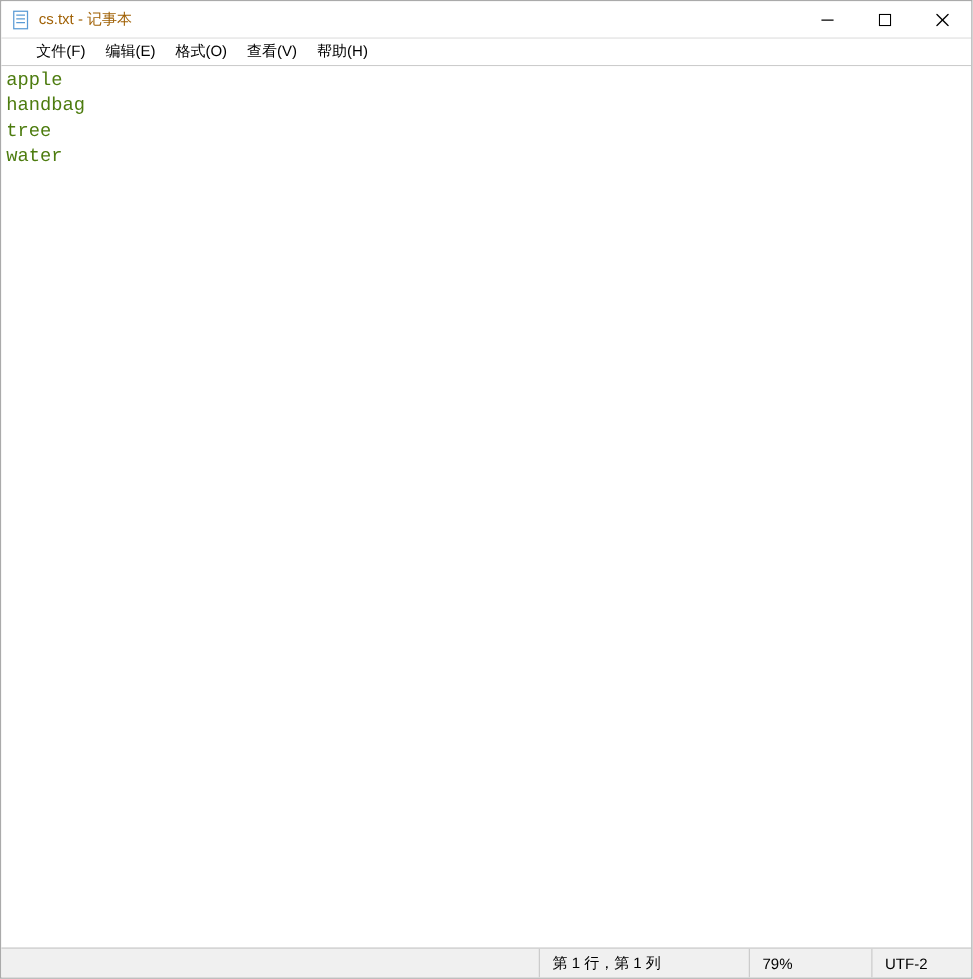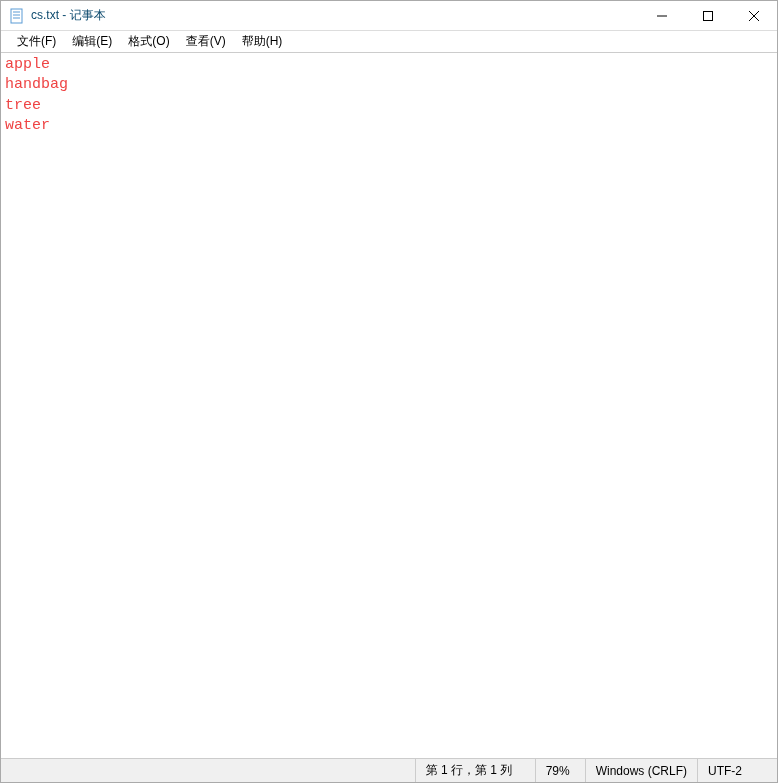--- a/index.html
+++ b/index.html
@@ -31,21 +31,21 @@
       height: 16px;
       margin-left: 8px;
       margin-right: 6px;
       display: flex;
       align-items: center;
       justify-content: center;
     }
     .titlebar-title {
       flex: 0 0 auto;
       font-size: 12px;
-      color: #0c4a6e;
+      color: #a16207;
     }
     .titlebar-spacer {
       flex: 1;
     }
     .window-controls {
       display: flex;
       height: 100%;
     }
     .win-btn {
       width: 46px;
@@ -54,45 +54,46 @@
       align-items: center;
       justify-content: center;
       color: #000;
     }
     .menubar {
       height: 22px;
       background: #fff;
       border-bottom: 1px solid #ccc;
       display: flex;
       align-items: center;
-      padding-left: 8px;
+      padding-left: 20px;
       font-size: 12px;
     }
     .menu-item {
       padding: 2px 8px;
       cursor: default;
     }
     .content-area {
       flex: 1;
       background: #fff;
       overflow-y: scroll;
       font-family: Consolas, "Courier New", monospace;
       font-size: 15px;
       line-height: 1.35;
       padding: 2px 4px;
       white-space: pre;
-      color: #ef4444;
+      color: #4d7c0f;
     }
     .statusbar {
       height: 24px;
       background: #f0f0f0;
       border-top: 1px solid #ccc;
       display: flex;
       align-items: stretch;
       font-size: 12px;
+      gap: 48px;
     }
     .status-spacer {
       flex: 1;
     }
     .status-cell {
       border-left: 1px solid #ccc;
       display: flex;
       align-items: center;
       padding: 0 10px;
     }
@@ -156,15 +157,14 @@
 
 <div class="content-area" id="content-area">apple
 handbag
 tree
 water</div>
 
 <div class="statusbar">
   <div class="status-spacer"></div>
   <div class="status-cell pos">第 1 行，第 1 列</div>
   <div class="status-cell zoom">79%</div>
-  <div class="status-cell eol">Windows (CRLF)</div>
   <div class="status-cell enc">UTF-2</div>
 </div>
 
 </body></html>

